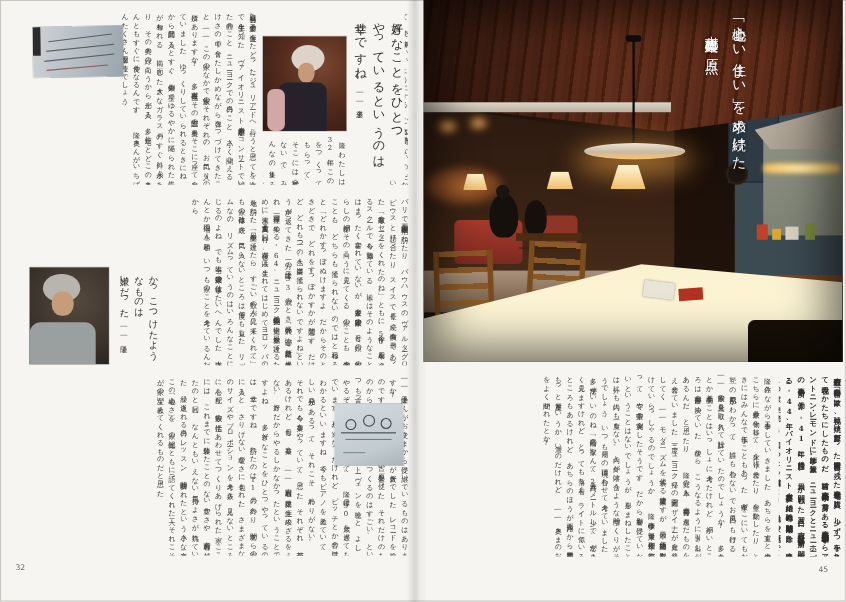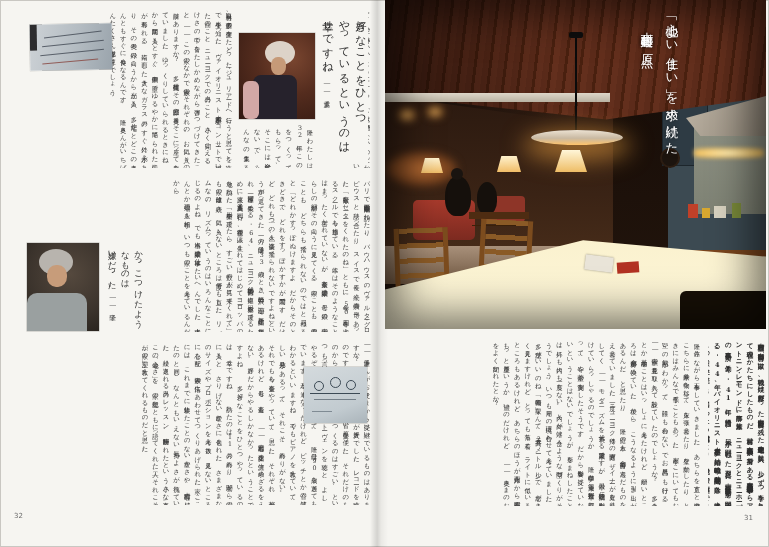--- a/index.html
+++ b/index.html
@@ -199,16 +199,16 @@
       <div class="ph vignette"></div>
     </div>
 
     <div class="headline hl1">「心地よい住まい」を求め続けた</div>
     <div class="headline hl2">吉村建築の原点</div>
 
     <div class="vtext lead" style="left:708px;top:338px;width:58px;height:168px;">吉村順三の自邸「南台の家」は、戦後、焼け野原だった中野区南台に残った建売住宅を購入し、少しずつ手を入れて現在のかたちにしたものだ。吉村は東京藝術大学の前身である東京美術学校建築科在学中からアントニン・レーモンドに師事。渡米し、ニューヨークとニューホープの事務所で働く。'41年に帰国し、日本が開戦した翌々日に吉村設計事務所を開設する。'44年、バイオリニスト大村多恵子と結婚。戦時中の疎開期間を除き、夫妻はこの家に住み続け、6回にわたる増改築により、現在の家の原型ができた。家族の暮らしぶりや家の変遷の様子などを、多恵子夫人と娘の隆子さんにうかがった。(「多」は多恵子夫人、「隆」は隆子さん)</div>
 
     <div class="vtext" style="left:390px;top:338px;width:312px;height:168px;">隆 住みながら工事をしていきました。あちらを直すと今度はこちらに家具や物を移して、床を張り替えたり、壁を動かしたり。ときにはみんなで手伝うこともあった。家中どこにいてもお互いの気配がわかって、誰にも会わないでお風呂にも行ける。 ――家族の意見を取り入れて設計していたのでしょうか? 多 向きとか基本的なことはいっしょに考えたけれど、細かいところは全部自分が決めていた。後から、こうなるように引き出しがあるんだ、と思ったり。 隆 庭の木も、全部自分で選んだものを植え替えていました。一度ニューヨーク帰りの庭園デザイナーが庭を造り直してく ――モダニズムを代表する建築家ですが、日本の伝統建築の影響も受けていらっしゃるのでしょうか。 隆 在学中は毎週末、夜行列車で京都に通って、寺や茶室の実測をしたそうです。だから影響を受けていないということはないでしょうが、形をまねしたことは外にも内にも一度もない。内と外が溶け合うような空間づくりがそうでしょう。いつも周りの環境に合わせて考えていました。 多 寸法がいいのね。「高輪の家」なんて、天井高2メートル少しで、窓が小さく見えますけれど、とっても落ち着く。ライトに似ているところもあるけれど、あちらのほうが西洋人だから雰囲気がもっと重厚というか、濃いのだけれど。 ――奥さまのお話をよく聞かれたとか?</div>
 
-    <div class="pagenum" style="left:744px;top:514px;">31</div>
+    <div class="pagenum" style="left:744px;top:514px;">45</div>
   </div>
 
 </div>
 
 </body></html>

